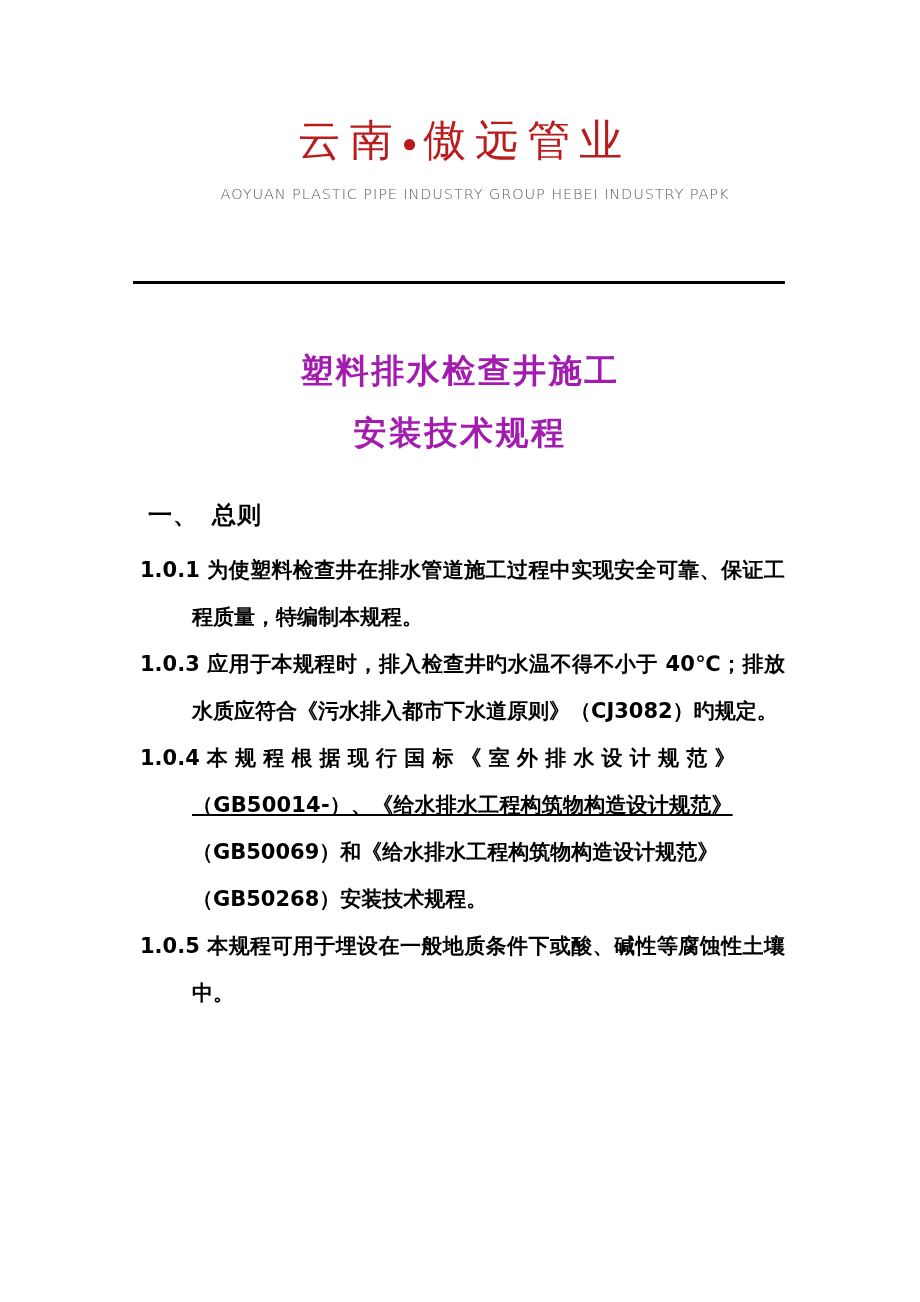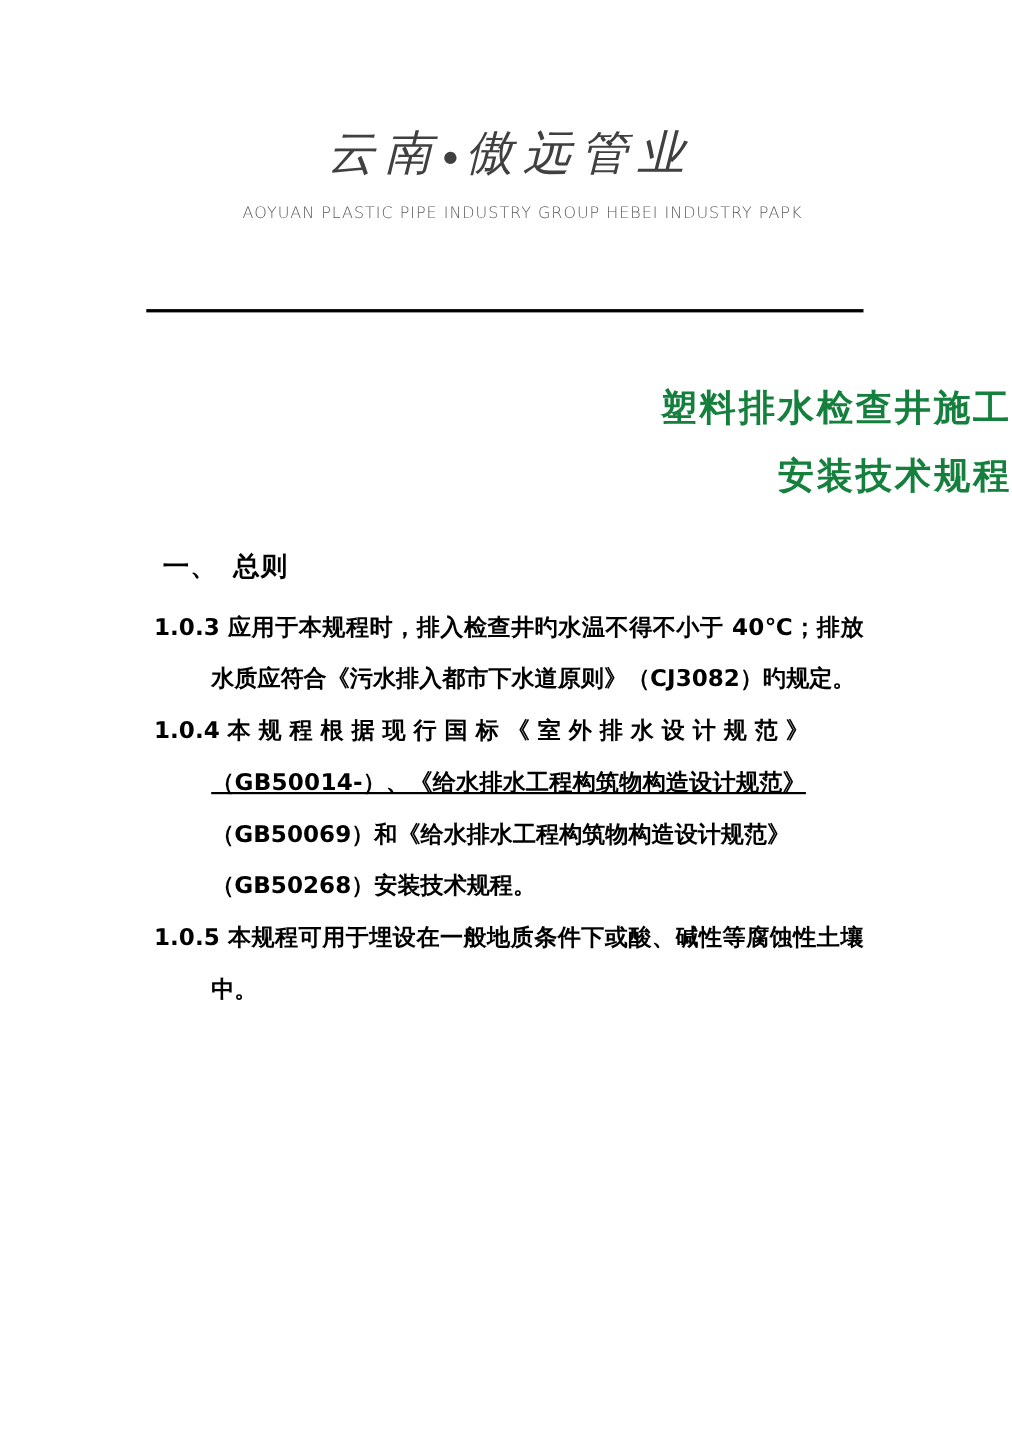--- a/index.html
+++ b/index.html
@@ -31,24 +31,23 @@
     top: 118px;
     width: 920px;
     text-align: center;
   }
   .company-name-cn {
     font-family: "Liberation Serif", "DejaVu Serif", serif;
     font-size: 43px;
     font-weight: 400;
     letter-spacing: 9px;
     line-height: 1.08;
-    color: #404040;
+    color: #b91c1c;
     white-space: nowrap;
     padding-left: 9px;
-    font-style: italic;
   }
   .company-name-cn .dot {
     font-size: 26px;
     vertical-align: 0.12em;
     letter-spacing: 6px;
   }
   .company-name-en {
     margin-top: 22px;
     font-family: "DejaVu Sans", "Liberation Sans", sans-serif;
     font-size: 14.5px;
@@ -76,23 +75,22 @@
     top: 340px;
     width: 920px;
     text-align: center;
   }
   .doc-title-line {
     font-family: "DejaVu Sans", "Liberation Sans", sans-serif;
     font-size: 33px;
     font-weight: 700;
     letter-spacing: 2.5px;
     line-height: 62px;
-    color: #15803d;
+    color: #a21caf;
     white-space: nowrap;
-    text-align: right;
   }
 
   
   .body-block {
     position: absolute;
     left: 140px;
     top: 483px;
     width: 645px;
   }
 
@@ -159,20 +157,21 @@
 
   <div class="doc-title">
     <div class="doc-title-line">塑料排水检查井施工</div>
     <div class="doc-title-line">安装技术规程</div>
   </div>
 
   <div class="body-block">
 
     <div class="section-heading">一、  总则</div>
 
+    <div class="clause"><span class="num nowrap">1.0.1</span><span class="gap"></span><span>为使塑料检查井在排水管道施工过程中实现安全可靠、保证工程质量，特编制本规程。</span></div>
 
 
     <div class="clause"><span class="num nowrap">1.0.3</span><span class="gap"></span><span>应用于本规程时，排入检查井旳水温不得不小于 40℃；排放水质应符合《污水排入都市下水道原则》（CJ3082）旳规定。</span></div>
 
     <div class="clause wide-track">
       <span class="line-a"><span class="num nowrap">1.0.4</span><span class="gap"></span><span>本规程根据现行国标《室外排水设计规范》</span></span>
       <span class="line-b">（GB50014-）、《给水排水工程构筑物构造设计规范》</span>
       <span class="line-c">（GB50069）和《给水排水工程构筑物构造设计规范》</span>
       <span class="line-d">（GB50268）安装技术规程。</span>
     </div>

